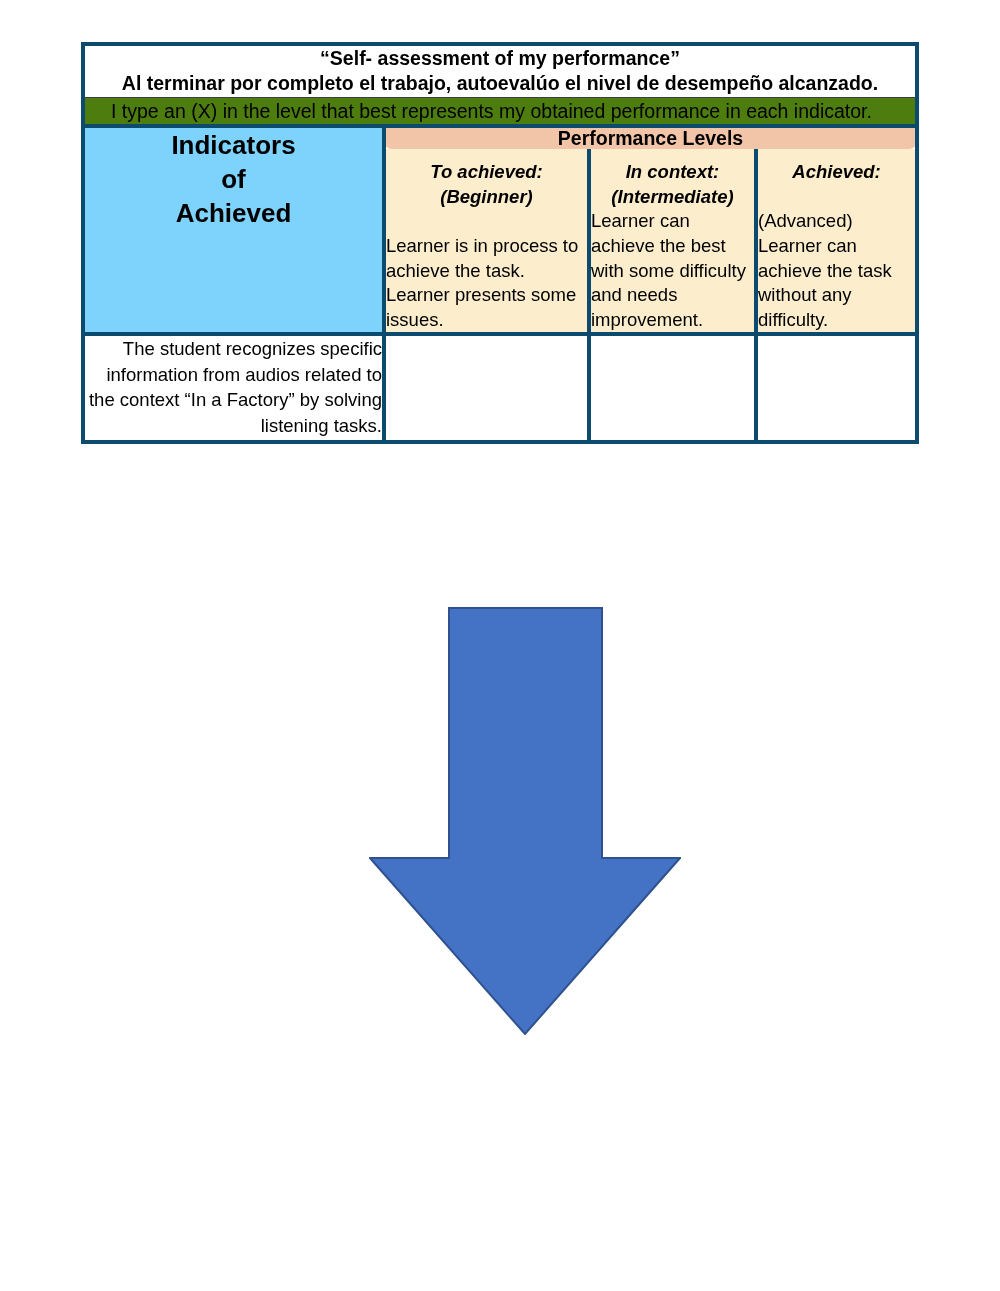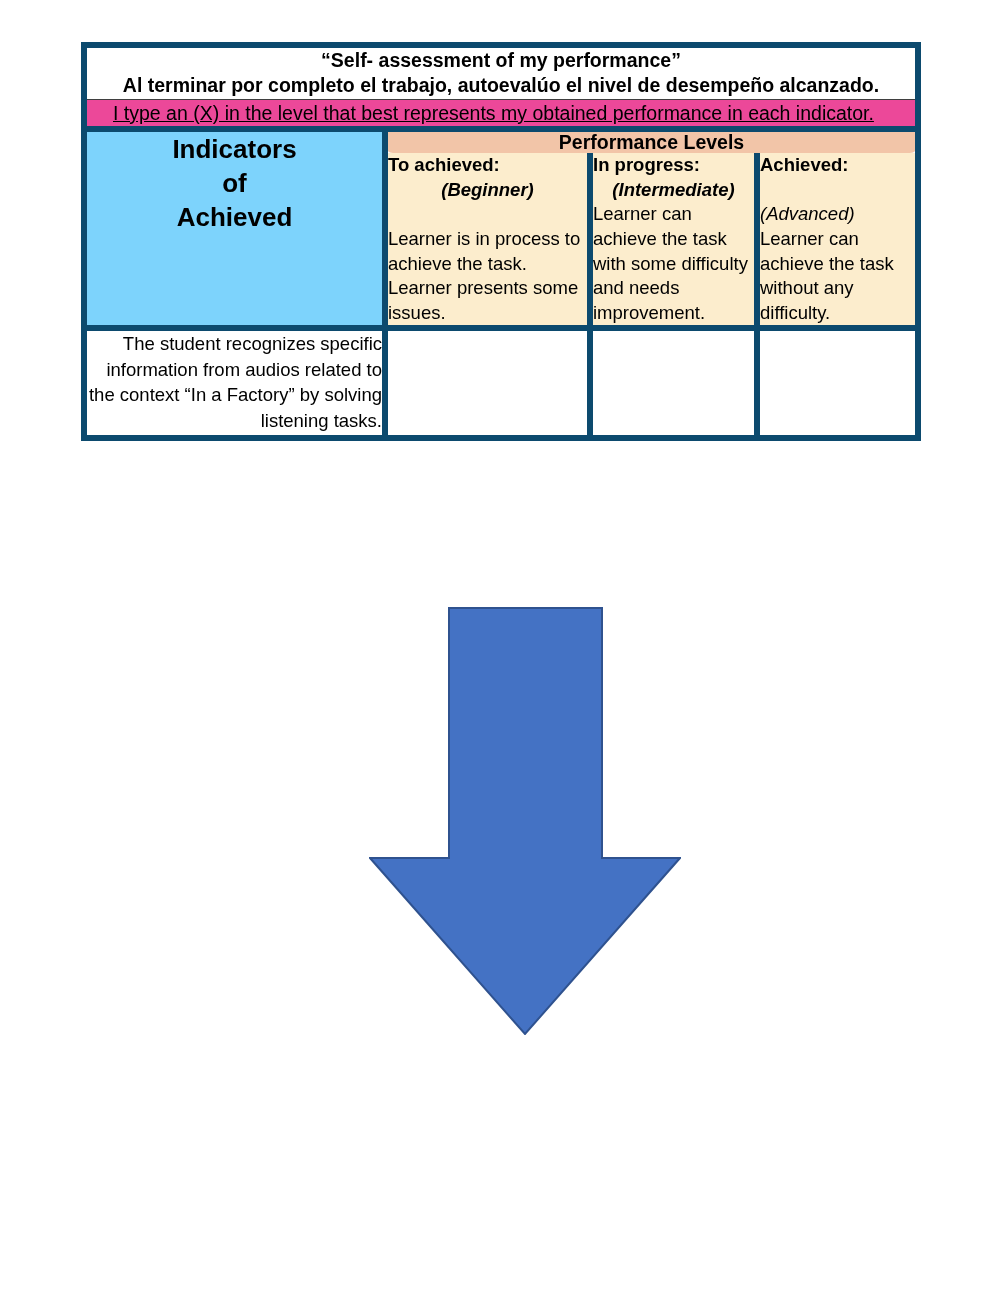--- a/index.html
+++ b/index.html
@@ -19,48 +19,47 @@
   
   .rubric {
     position: absolute;
     left: 81px;
     top: 42px;
     width: 834px;
     border-collapse: collapse;
     table-layout: fixed;
   }
   .rubric td {
-    border: 6px solid #0c4a6e;
+    border: 4px solid #0c4a6e;
     vertical-align: top;
     padding: 0;
   }
 
   
   .title-cell {
     background: #ffffff;
     text-align: center;
     font-weight: bold;
     font-size: 19.5px;
     line-height: 1.30;
     padding: 6px 18px 5px 18px;
     border-bottom: none !important;
   }
   .title-line-1 { display: block; }
   .title-line-2 { display: block; }
 
   
   .instruction-cell {
-    background: #ec4899;
+    background: #4d7c0f;
     font-size: 19.5px;
     line-height: 1.34;
     padding: 4px 10px 5px 8px;
     text-indent: 26px;
     border-top: 1px solid #3f3f3f !important;
     border-bottom: none !important;
-    text-decoration: underline;
   }
 
   
   .indicators-head {
     background: #7dd3fc;
     text-align: center;
     vertical-align: middle;
     font-weight: bold;
     font-size: 26px;
     line-height: 1.32;
@@ -84,30 +83,32 @@
   .level-cell {
     background: #fcedcd;
     font-size: 18.5px;
     line-height: 1.33;
     padding: 2px 7px 6px 9px;
     border-top: none !important;
   }
   .level-title {
     display: block;
     font-weight: bold;
+    font-style: italic;
+    text-align: center;
+    margin-top: 11px;
   }
   .level-sub {
     display: block;
     font-weight: bold;
     font-style: italic;
     text-align: center;
   }
   .level-sub-left {
     display: block;
-    font-style: italic;
   }
   .level-desc { display: block; }
   .spacer-line { display: block; height: 1.33em; }
 
   
   .indicator-cell {
     background: #ffffff;
     font-size: 18.5px;
     line-height: 1.38;
     padding: 4px 8px 6px 8px;
@@ -162,23 +163,23 @@
   </tr>
 
   <tr>
     <td class="level-cell">
       <span class="level-title">To achieved:</span>
       <span class="level-sub">(Beginner)</span>
       <span class="spacer-line"></span>
       <span class="level-desc">Learner is in process to achieve the task. Learner presents some issues.</span>
     </td>
     <td class="level-cell">
-      <span class="level-title">In progress:</span>
+      <span class="level-title">In context:</span>
       <span class="level-sub">(Intermediate)</span>
-      <span class="level-desc">Learner can achieve the task with some difficulty and needs improvement.</span>
+      <span class="level-desc">Learner can achieve the best with some difficulty and needs improvement.</span>
     </td>
     <td class="level-cell">
       <span class="level-title">Achieved:</span>
       <span class="spacer-line"></span>
       <span class="level-sub-left">(Advanced)</span>
       <span class="level-desc">Learner can achieve the task without any difficulty.</span>
     </td>
   </tr>
 
   <tr>

